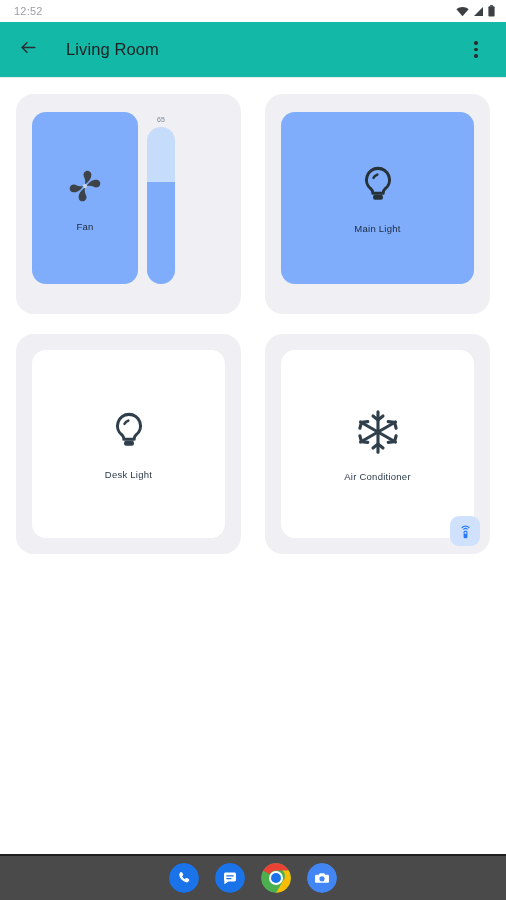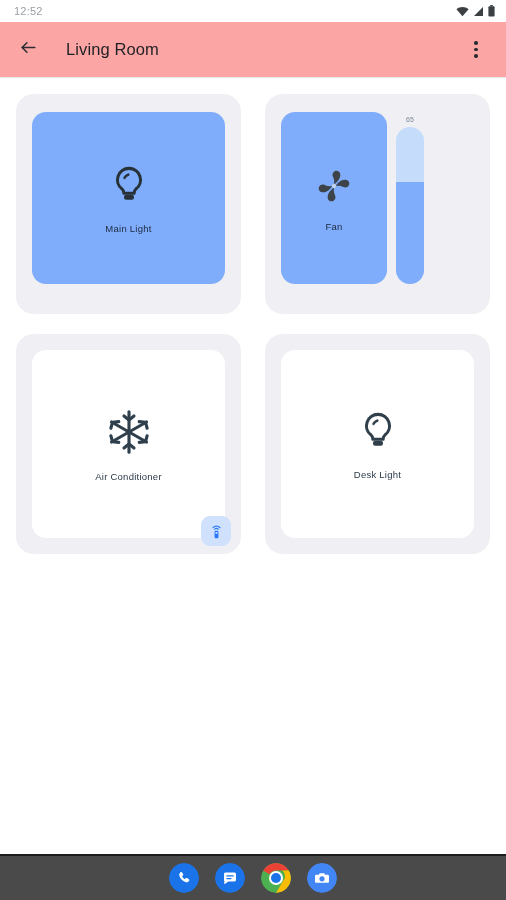--- a/index.html
+++ b/index.html
@@ -41,21 +41,21 @@
     display: flex;
     align-items: center;
     gap: 4px;
   }
   .status-icons svg { display: block; }
 
   
   .app-bar {
     height: 56px;
     flex: 0 0 56px;
-    background: #fca5a5;
+    background: #14b8a6;
     display: flex;
     align-items: center;
     padding: 0 14px 0 10px;
     border-bottom: 1px solid #e9e9ee;
   }
   .back-btn {
     width: 36px; height: 36px;
     display: flex; align-items: center; justify-content: center;
     border-radius: 50%;
     cursor: pointer;
@@ -244,55 +244,70 @@
     <div class="app-title">Living Room</div>
     <div class="overflow-btn">
       <i></i>
       <i></i>
       <i></i>
     </div>
   </div>
 
   <div class="grid-scroll">
     <div class="grid">
-
-      <div class="device-card on">
-        <div class="card-inner">
-          <div class="tile">
-            <span class="tile-icon">
-              <svg width="46" height="46" viewBox="0 0 24 24" fill="none" stroke="#263238" stroke-width="1.6" stroke-linecap="round" stroke-linejoin="round">
-                <path d="M12 2.8a6 6 0 0 0-3.6 10.8c.6.5.9 1.2.9 1.9v.3h5.4v-.3c0-.7.3-1.4.9-1.9A6 6 0 0 0 12 2.8z"></path>
-                <path d="M9.7 7.7a3 3 0 0 1 1.9-1.6" stroke-width="1.4"></path>
-                <rect x="9.4" y="16.6" width="5.2" height="2.6" rx="1.1" fill="#263238" stroke="none"></rect>
-              </svg>
-            </span>
-            <span class="tile-label">Main Light</span>
-          </div>
-        </div>
-      </div>
 
       <div class="device-card on has-slider">
         <div class="card-inner">
           <div class="tile">
             <span class="tile-icon">
               <svg width="42" height="42" viewBox="0 0 24 24" fill="#3d4349">
                 <path d="M12 11.1c.3-1.6.1-3.1-.6-4.4-.6-1.2-.2-2.6 1-3.2 1.4-.7 3 .2 3.2 1.7.2 1.6-.5 3.1-1.8 4.4-.6.6-1.2 1-1.8 1.5z"></path>
                 <path d="M12.9 12c1.6-.3 3.1-.1 4.4.6 1.2.6 2.6.2 3.2-1 .7-1.4-.2-3-1.7-3.2-1.6-.2-3.1.5-4.4 1.8-.6.6-1 1.2-1.5 1.8z"></path>
                 <path d="M12 12.9c-.3 1.6-.1 3.1.6 4.4.6 1.2.2 2.6-1 3.2-1.4.7-3-.2-3.2-1.7-.2-1.6.5-3.1 1.8-4.4.6-.6 1.2-1 1.8-1.5z"></path>
                 <path d="M11.1 12c-1.6.3-3.1.1-4.4-.6-1.2-.6-2.6-.2-3.2 1-.7 1.4.2 3 1.7 3.2 1.6.2 3.1-.5 4.4-1.8.6-.6 1-1.2 1.5-1.8z"></path>
                 <circle cx="12" cy="12" r="1.15" fill="#c9d6e6"></circle>
               </svg>
             </span>
             <span class="tile-label">Fan</span>
           </div>
           <div class="slider-wrap">
             <span class="slider-value">65</span>
             <div class="slider-track">
               <div class="slider-fill" id="fan-slider-fill" style="height: 65%;"></div>
             </div>
+          </div>
+        </div>
+      </div>
+
+      <div class="device-card on">
+        <div class="card-inner">
+          <div class="tile">
+            <span class="tile-icon">
+              <svg width="46" height="46" viewBox="0 0 24 24" fill="none" stroke="#263238" stroke-width="1.6" stroke-linecap="round" stroke-linejoin="round">
+                <path d="M12 2.8a6 6 0 0 0-3.6 10.8c.6.5.9 1.2.9 1.9v.3h5.4v-.3c0-.7.3-1.4.9-1.9A6 6 0 0 0 12 2.8z"></path>
+                <path d="M9.7 7.7a3 3 0 0 1 1.9-1.6" stroke-width="1.4"></path>
+                <rect x="9.4" y="16.6" width="5.2" height="2.6" rx="1.1" fill="#263238" stroke="none"></rect>
+              </svg>
+            </span>
+            <span class="tile-label">Main Light</span>
+          </div>
+        </div>
+      </div>
+
+      <div class="device-card">
+        <div class="card-inner">
+          <div class="tile">
+            <span class="tile-icon">
+              <svg width="46" height="46" viewBox="0 0 24 24" fill="none" stroke="#2f3f4b" stroke-width="1.6" stroke-linecap="round" stroke-linejoin="round">
+                <path d="M12 2.8a6 6 0 0 0-3.6 10.8c.6.5.9 1.2.9 1.9v.3h5.4v-.3c0-.7.3-1.4.9-1.9A6 6 0 0 0 12 2.8z"></path>
+                <path d="M9.7 7.7a3 3 0 0 1 1.9-1.6" stroke-width="1.4"></path>
+                <rect x="9.4" y="16.6" width="5.2" height="2.6" rx="1.1" fill="#2f3f4b" stroke="none"></rect>
+              </svg>
+            </span>
+            <span class="tile-label">Desk Light</span>
           </div>
         </div>
       </div>
 
       <div class="device-card">
         <div class="card-inner">
           <div class="tile">
             <span class="tile-icon">
               <svg width="50" height="50" viewBox="0 0 24 24" fill="none" stroke="#2f3f4b" stroke-width="1.5" stroke-linecap="round" stroke-linejoin="round">
                 <line x1="12" y1="2.3" x2="12" y2="21.7"></line>
@@ -316,35 +331,20 @@
                 <path d="M7.2 6.4a6.8 6.8 0 0 1 9.6 0"></path>
                 <path d="M9.5 8.7a3.6 3.6 0 0 1 5 0"></path>
               </g>
               <rect x="9.3" y="11.1" width="5.4" height="10.4" rx="1.7" fill="#2979ff"></rect>
               <rect x="10.5" y="12.7" width="3" height="2.4" rx=".6" fill="#cfe1fd"></rect>
             </svg>
           </span>
         </div>
       </div>
 
-      <div class="device-card">
-        <div class="card-inner">
-          <div class="tile">
-            <span class="tile-icon">
-              <svg width="46" height="46" viewBox="0 0 24 24" fill="none" stroke="#2f3f4b" stroke-width="1.6" stroke-linecap="round" stroke-linejoin="round">
-                <path d="M12 2.8a6 6 0 0 0-3.6 10.8c.6.5.9 1.2.9 1.9v.3h5.4v-.3c0-.7.3-1.4.9-1.9A6 6 0 0 0 12 2.8z"></path>
-                <path d="M9.7 7.7a3 3 0 0 1 1.9-1.6" stroke-width="1.4"></path>
-                <rect x="9.4" y="16.6" width="5.2" height="2.6" rx="1.1" fill="#2f3f4b" stroke="none"></rect>
-              </svg>
-            </span>
-            <span class="tile-label">Desk Light</span>
-          </div>
-        </div>
-      </div>
-
 
     </div>
   </div>
 
   <div class="dock">
     <div class="dock-icon">
       <span>
         <svg width="30" height="30" viewBox="0 0 30 30">
           <circle cx="15" cy="15" r="15" fill="#1a73e8"></circle>
           <path d="M11.3 9.2c.5-.5 1.3-.4 1.7.2l1.1 1.6c.3.5.2 1.1-.2 1.5l-.8.7c.6 1.3 1.6 2.3 2.9 2.9l.7-.8c.4-.4 1-.5 1.5-.2l1.6 1.1c.6.4.7 1.2.2 1.7l-.9.9c-.5.5-1.2.7-1.9.5-3.4-.9-6.1-3.6-7-7-.2-.7 0-1.4.5-1.9z" fill="#ffffff"></path>

